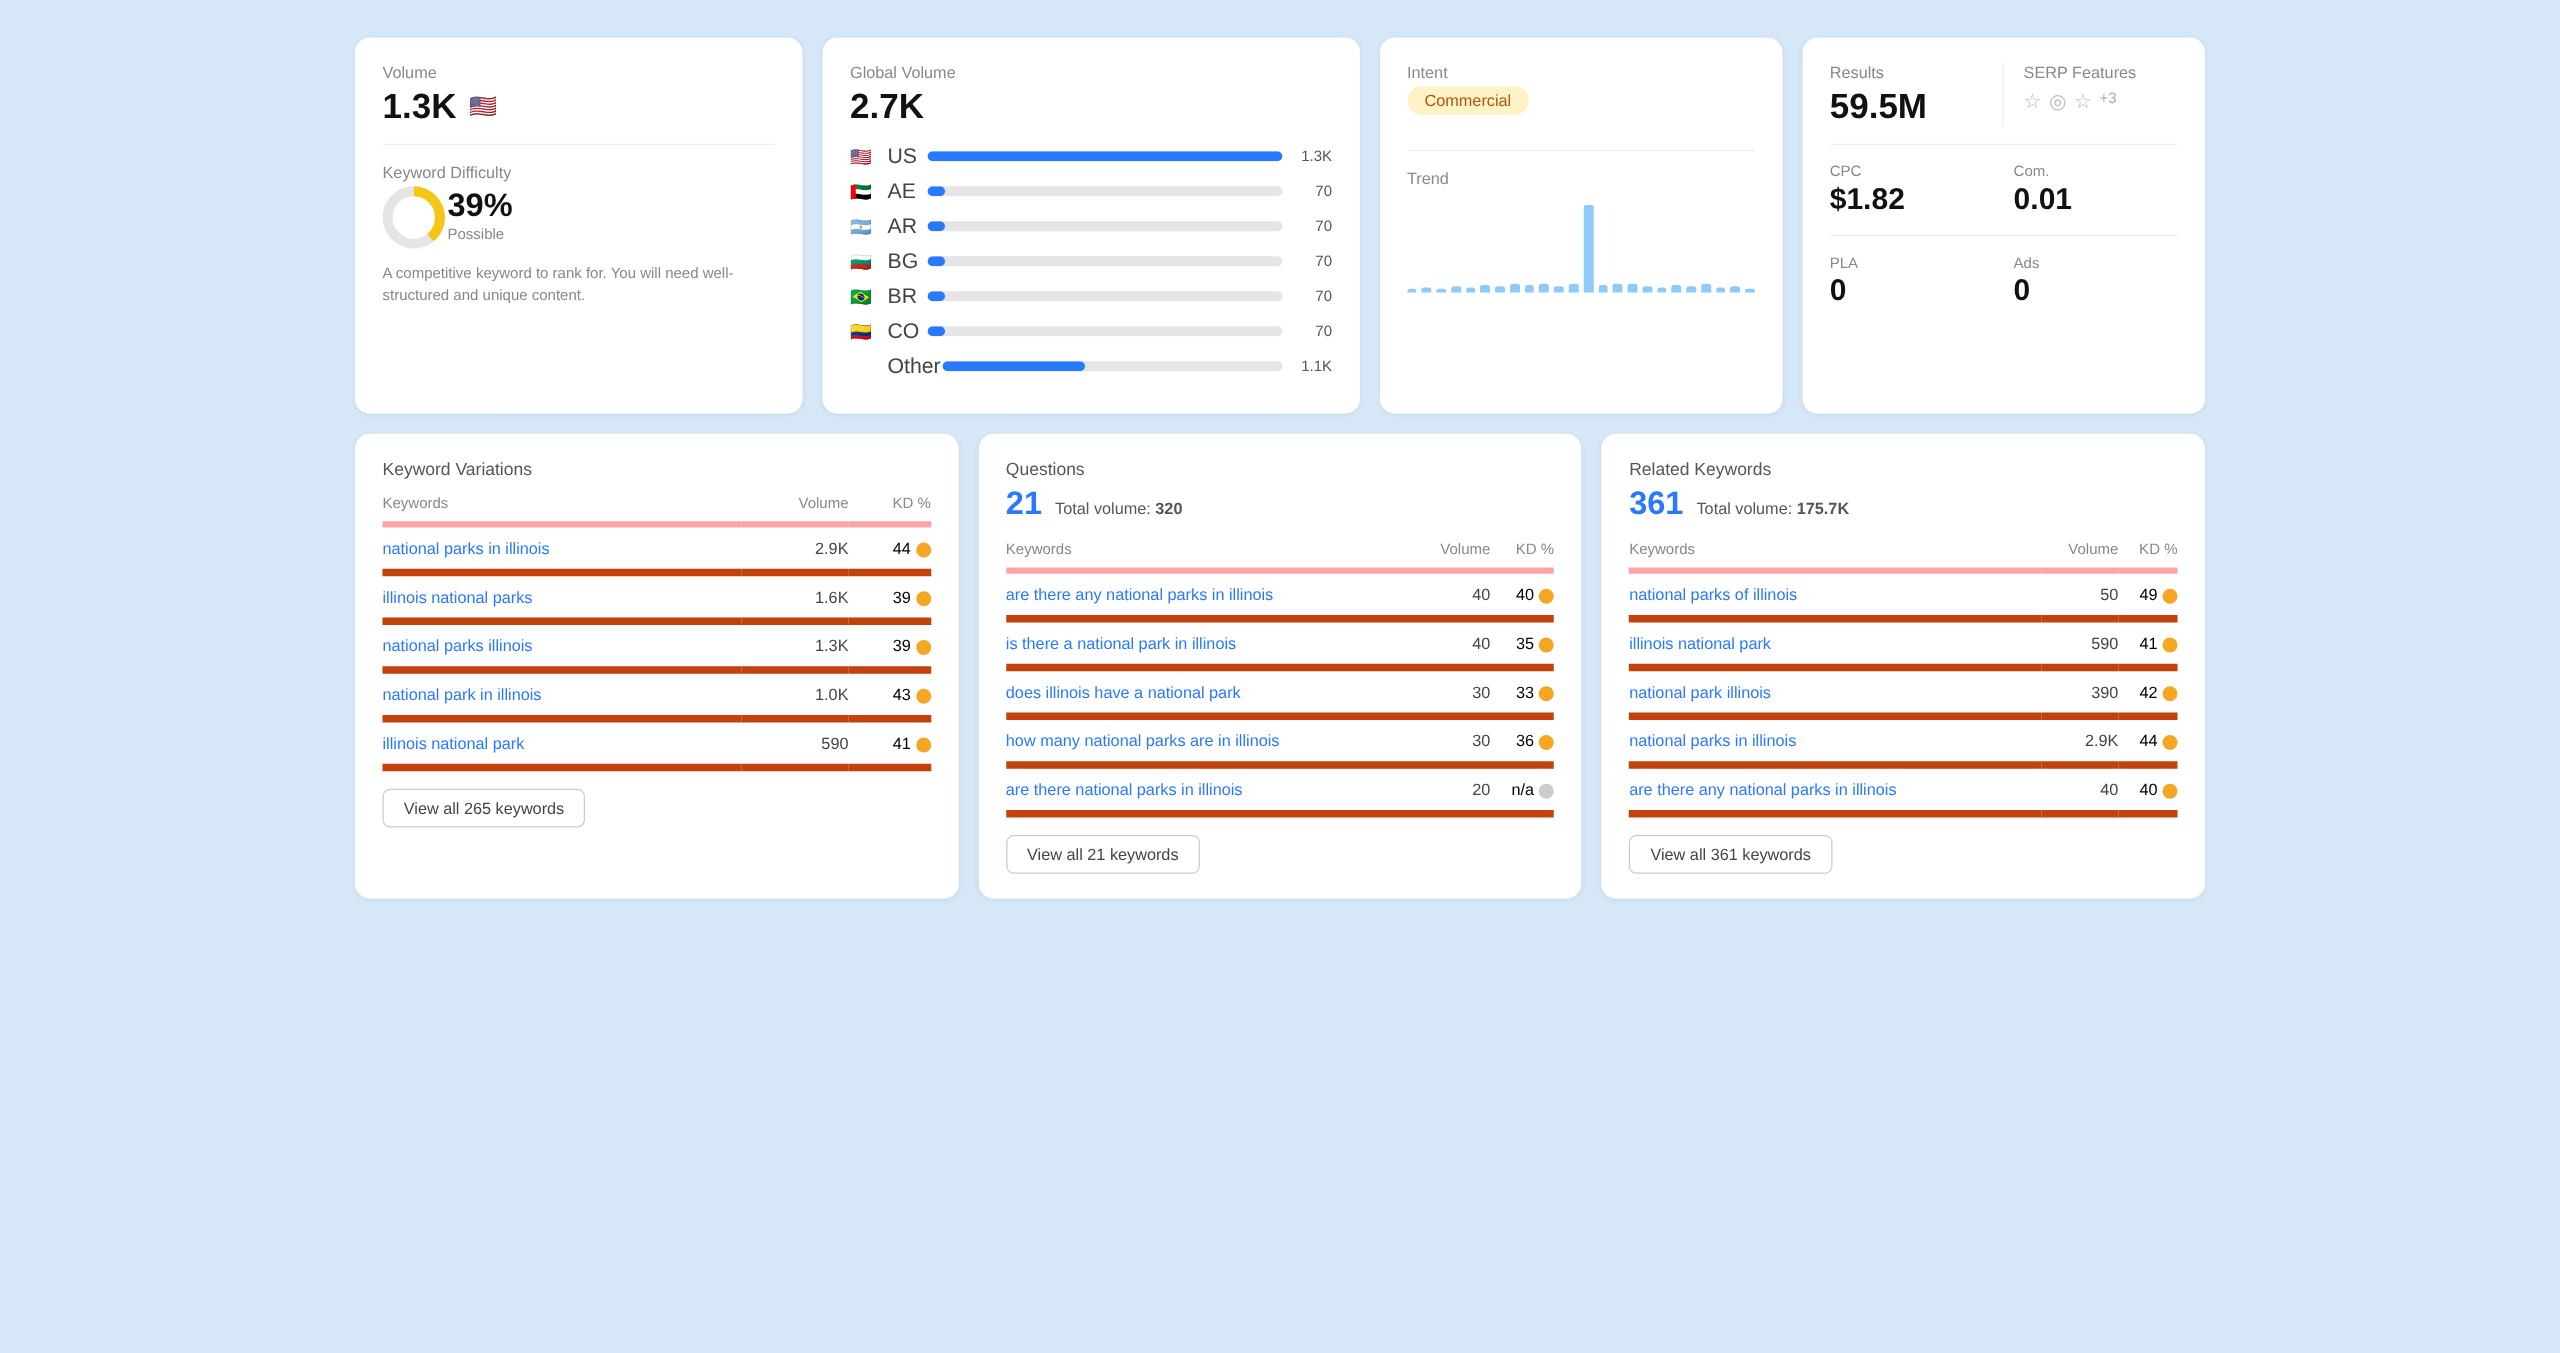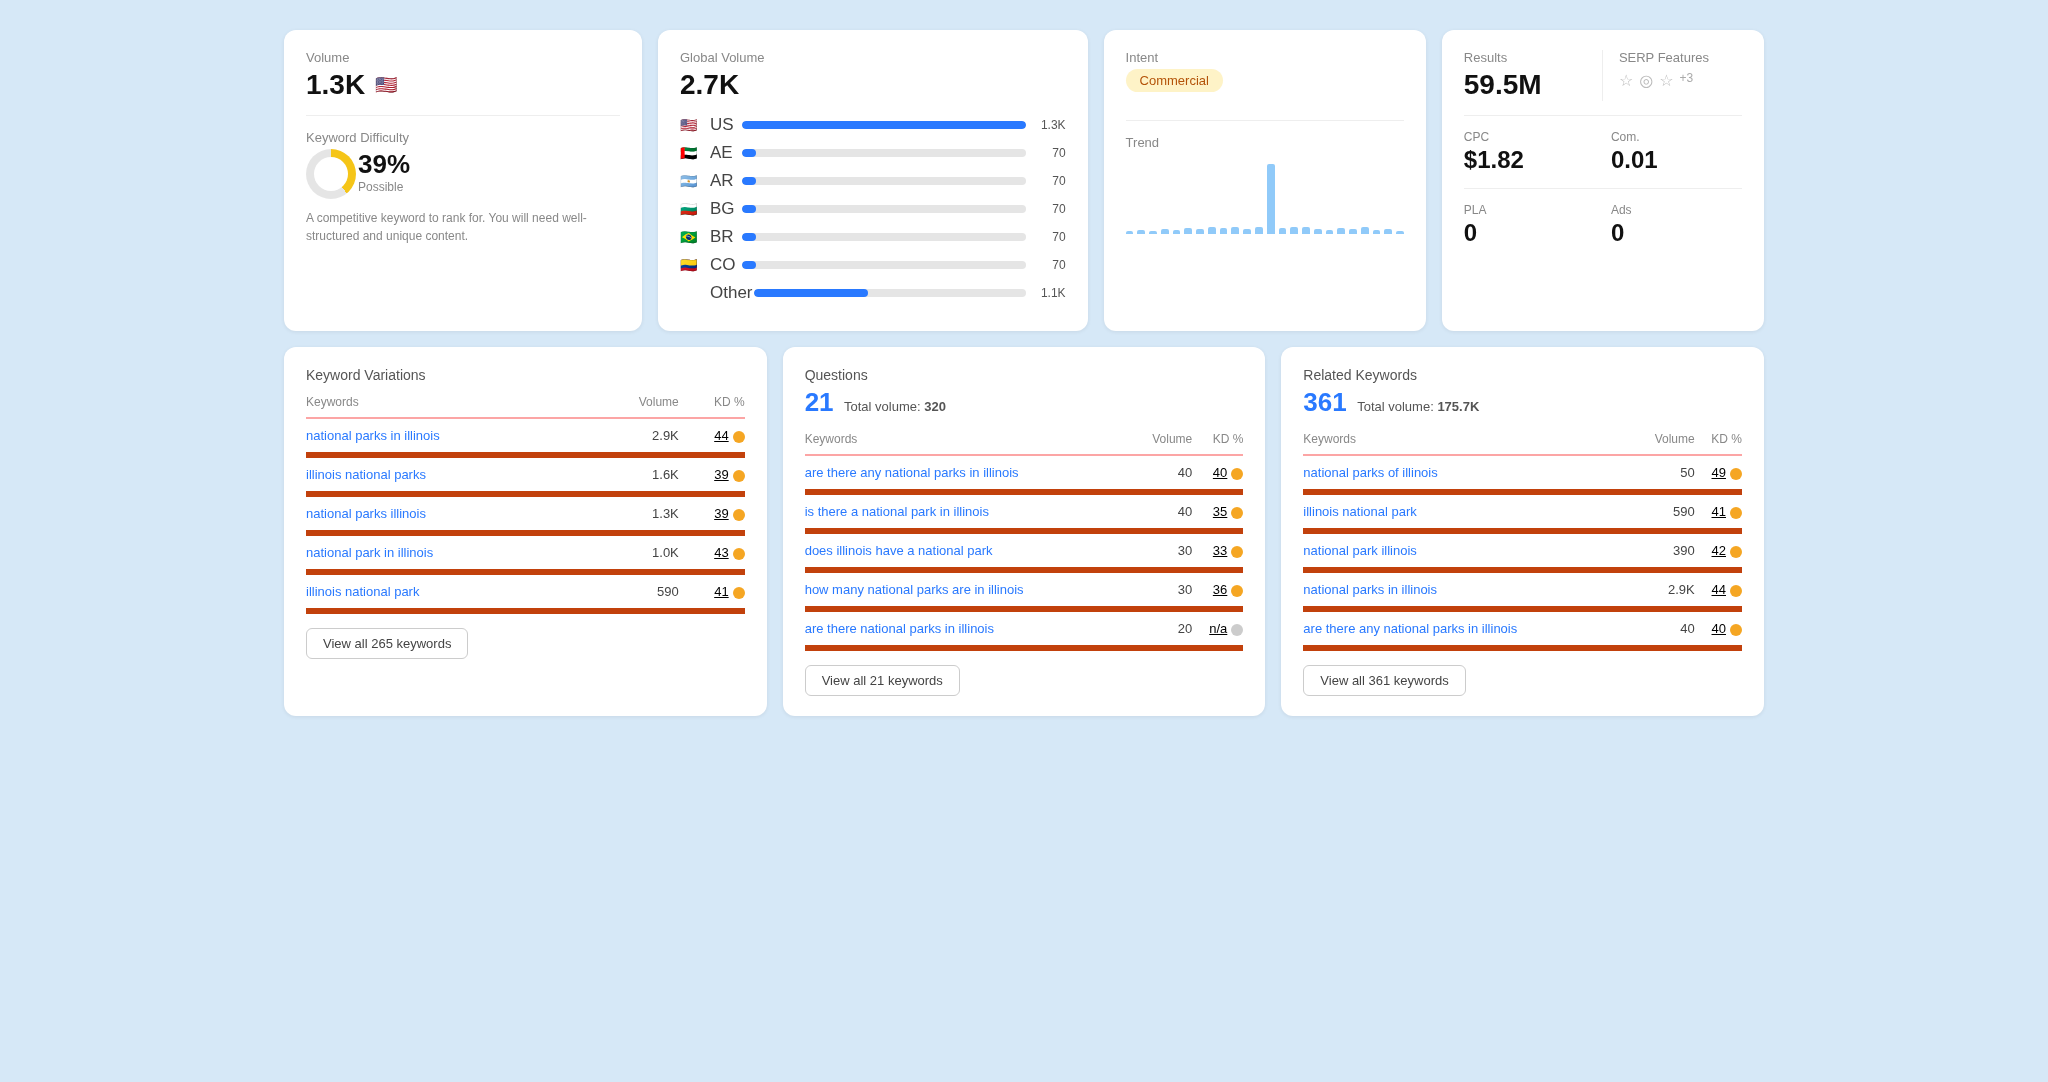--- a/index.html
+++ b/index.html
@@ -141,31 +141,31 @@
     
     .section-title { font-size: 14px; color: #555; margin-bottom: 4px; }
     .section-count { font-size: 26px; font-weight: 700; color: #2979ff; display: inline; }
     .section-count-suffix { font-size: 13px; color: #555; margin-left: 6px; }
 
     .kw-table { width: 100%; border-collapse: collapse; margin-top: 12px; }
     .kw-table thead th {
       font-size: 12px; color: #888; font-weight: 500;
       padding: 0 0 8px 0;
       text-align: left;
-      border-bottom: 2px solid #fca5a5;
+      border-bottom: 5px solid #fca5a5;
     }
     .kw-table thead th:nth-child(2),
     .kw-table thead th:nth-child(3) { text-align: right; }
     .kw-table tbody tr td {
       padding: 9px 0;
       font-size: 13px;
       border-bottom: 6px solid #c2410c;
     }
     .kw-table tbody tr td:nth-child(2) { text-align: right; color: #444; }
-    .kw-table tbody tr td:nth-child(3) { text-align: right; text-decoration: underline; }
+    .kw-table tbody tr td:nth-child(3) { text-align: right; }
     .kw-link { color: #2979ff; text-decoration: none; }
     .kd-dot {
       display: inline-block;
       width: 12px; height: 12px;
       border-radius: 50%;
       background: #f5a623;
       margin-left: 4px;
       vertical-align: middle;
     }
     .kd-dot-gray {

